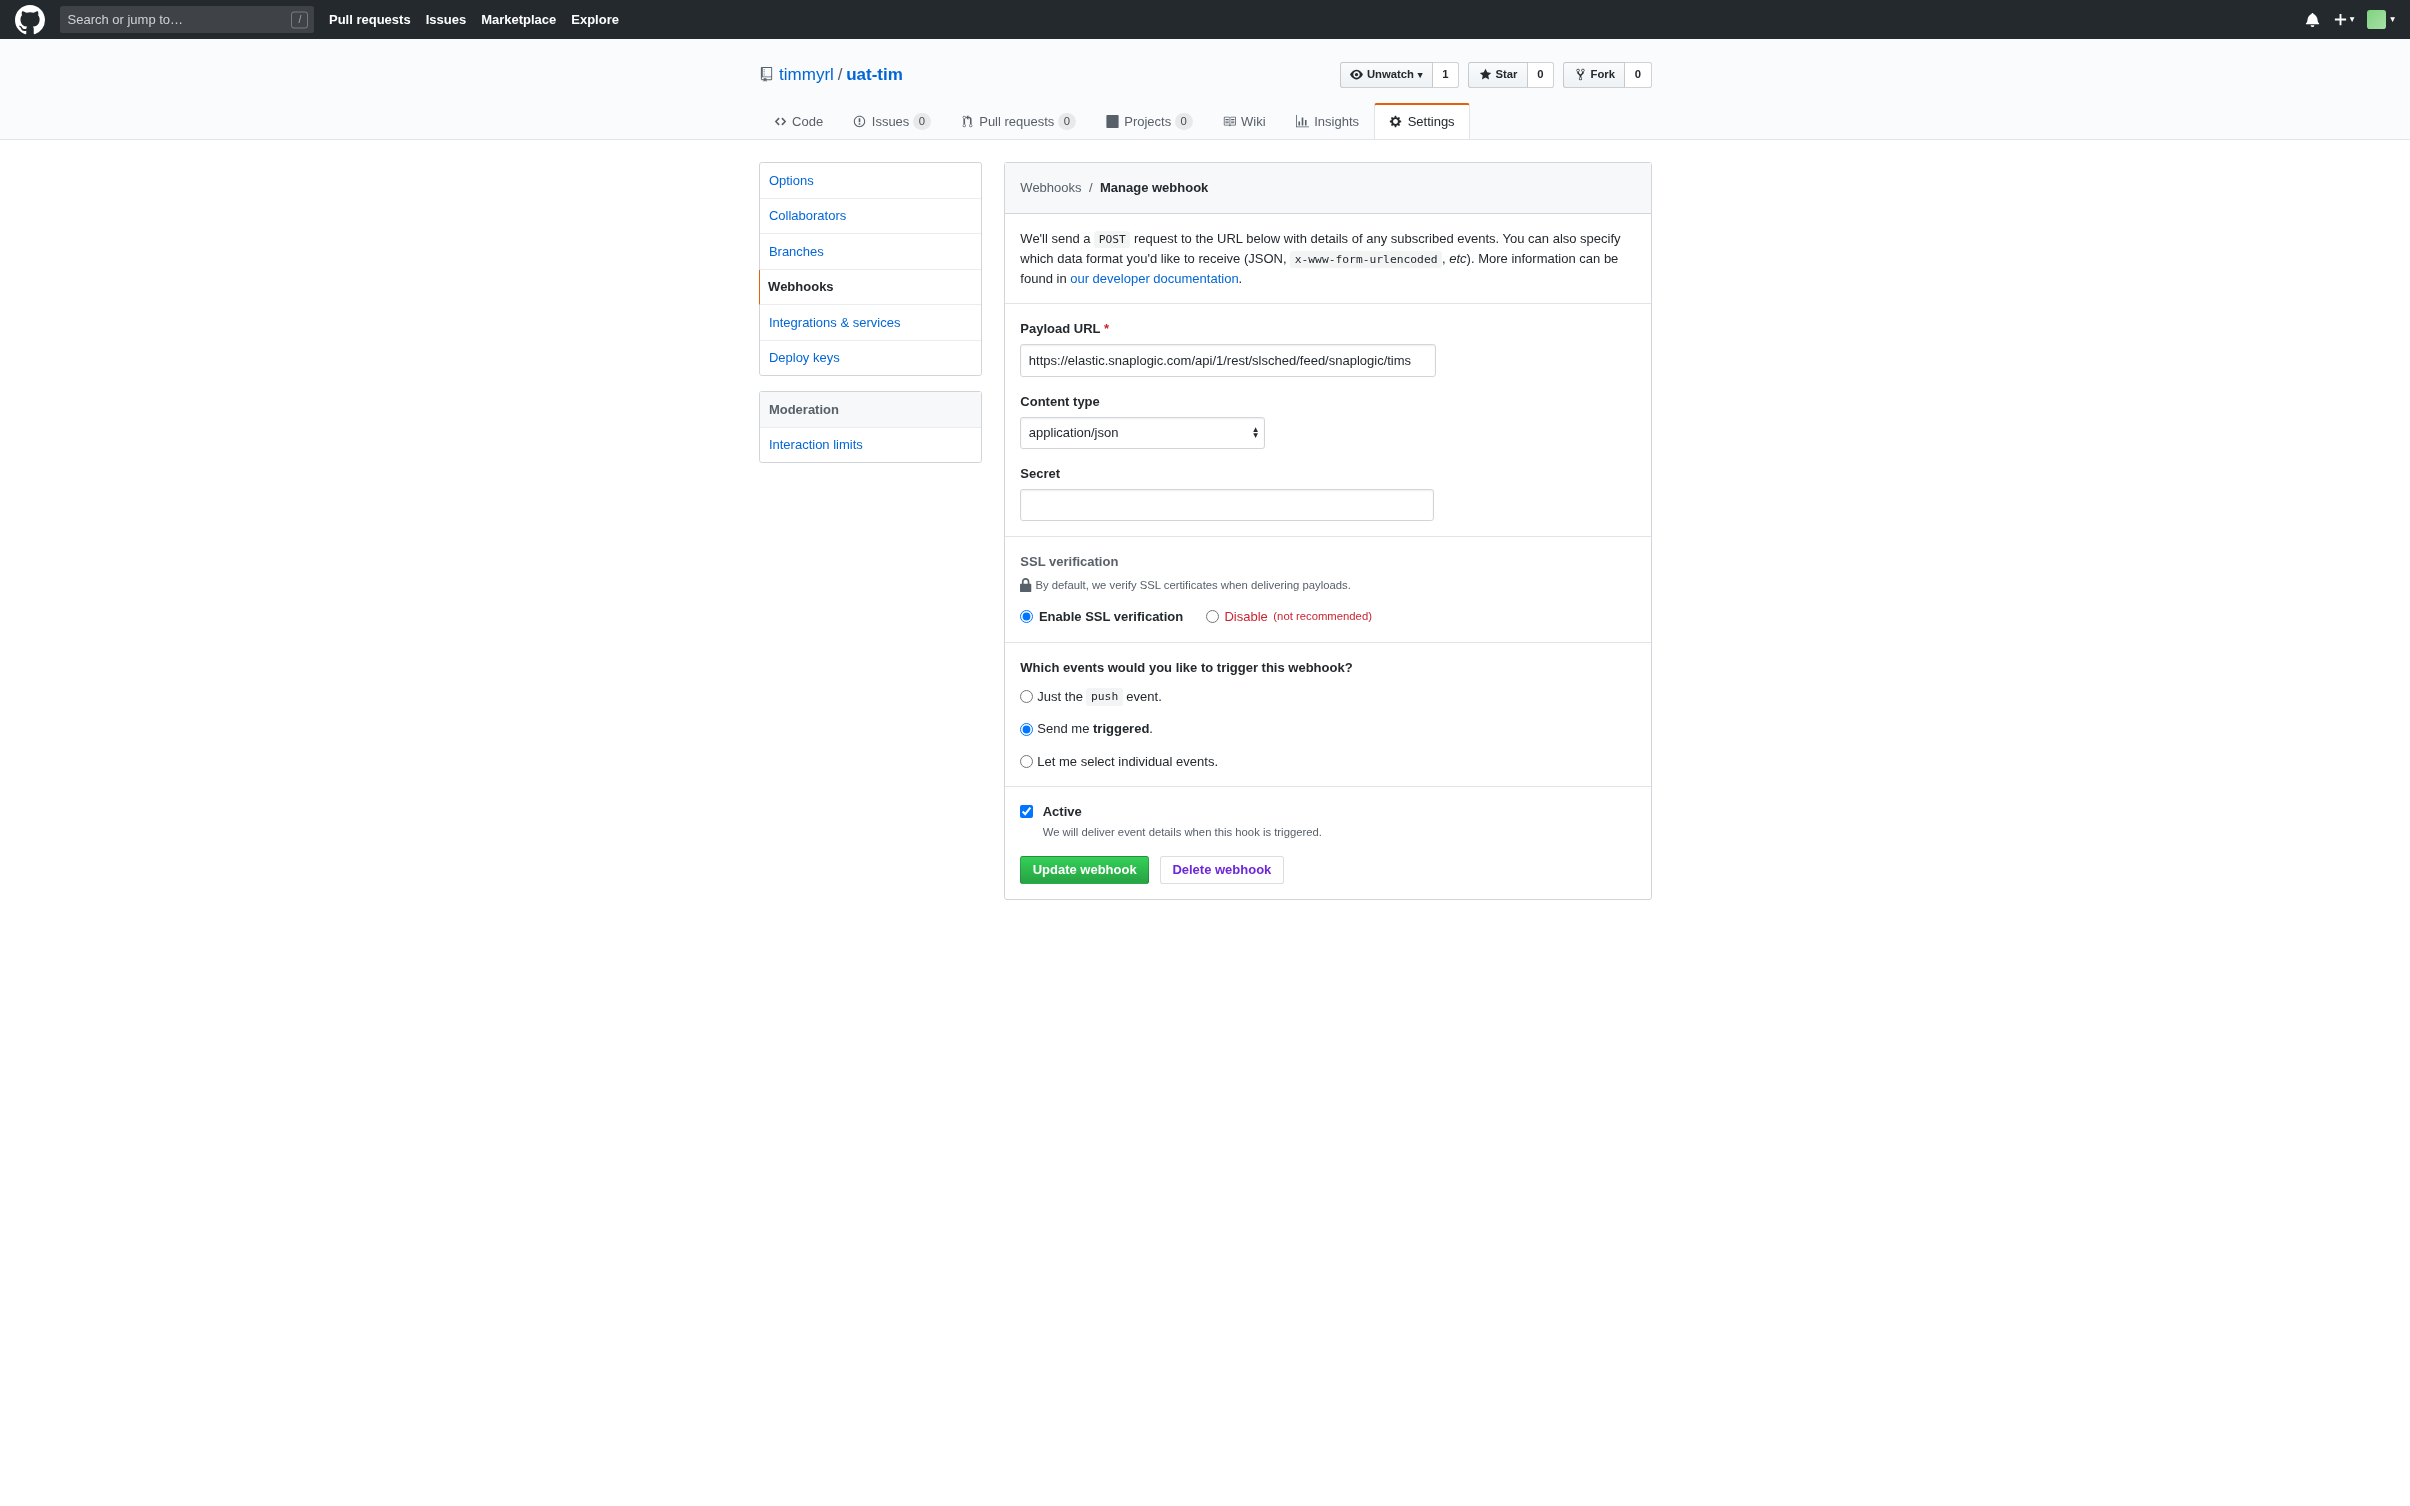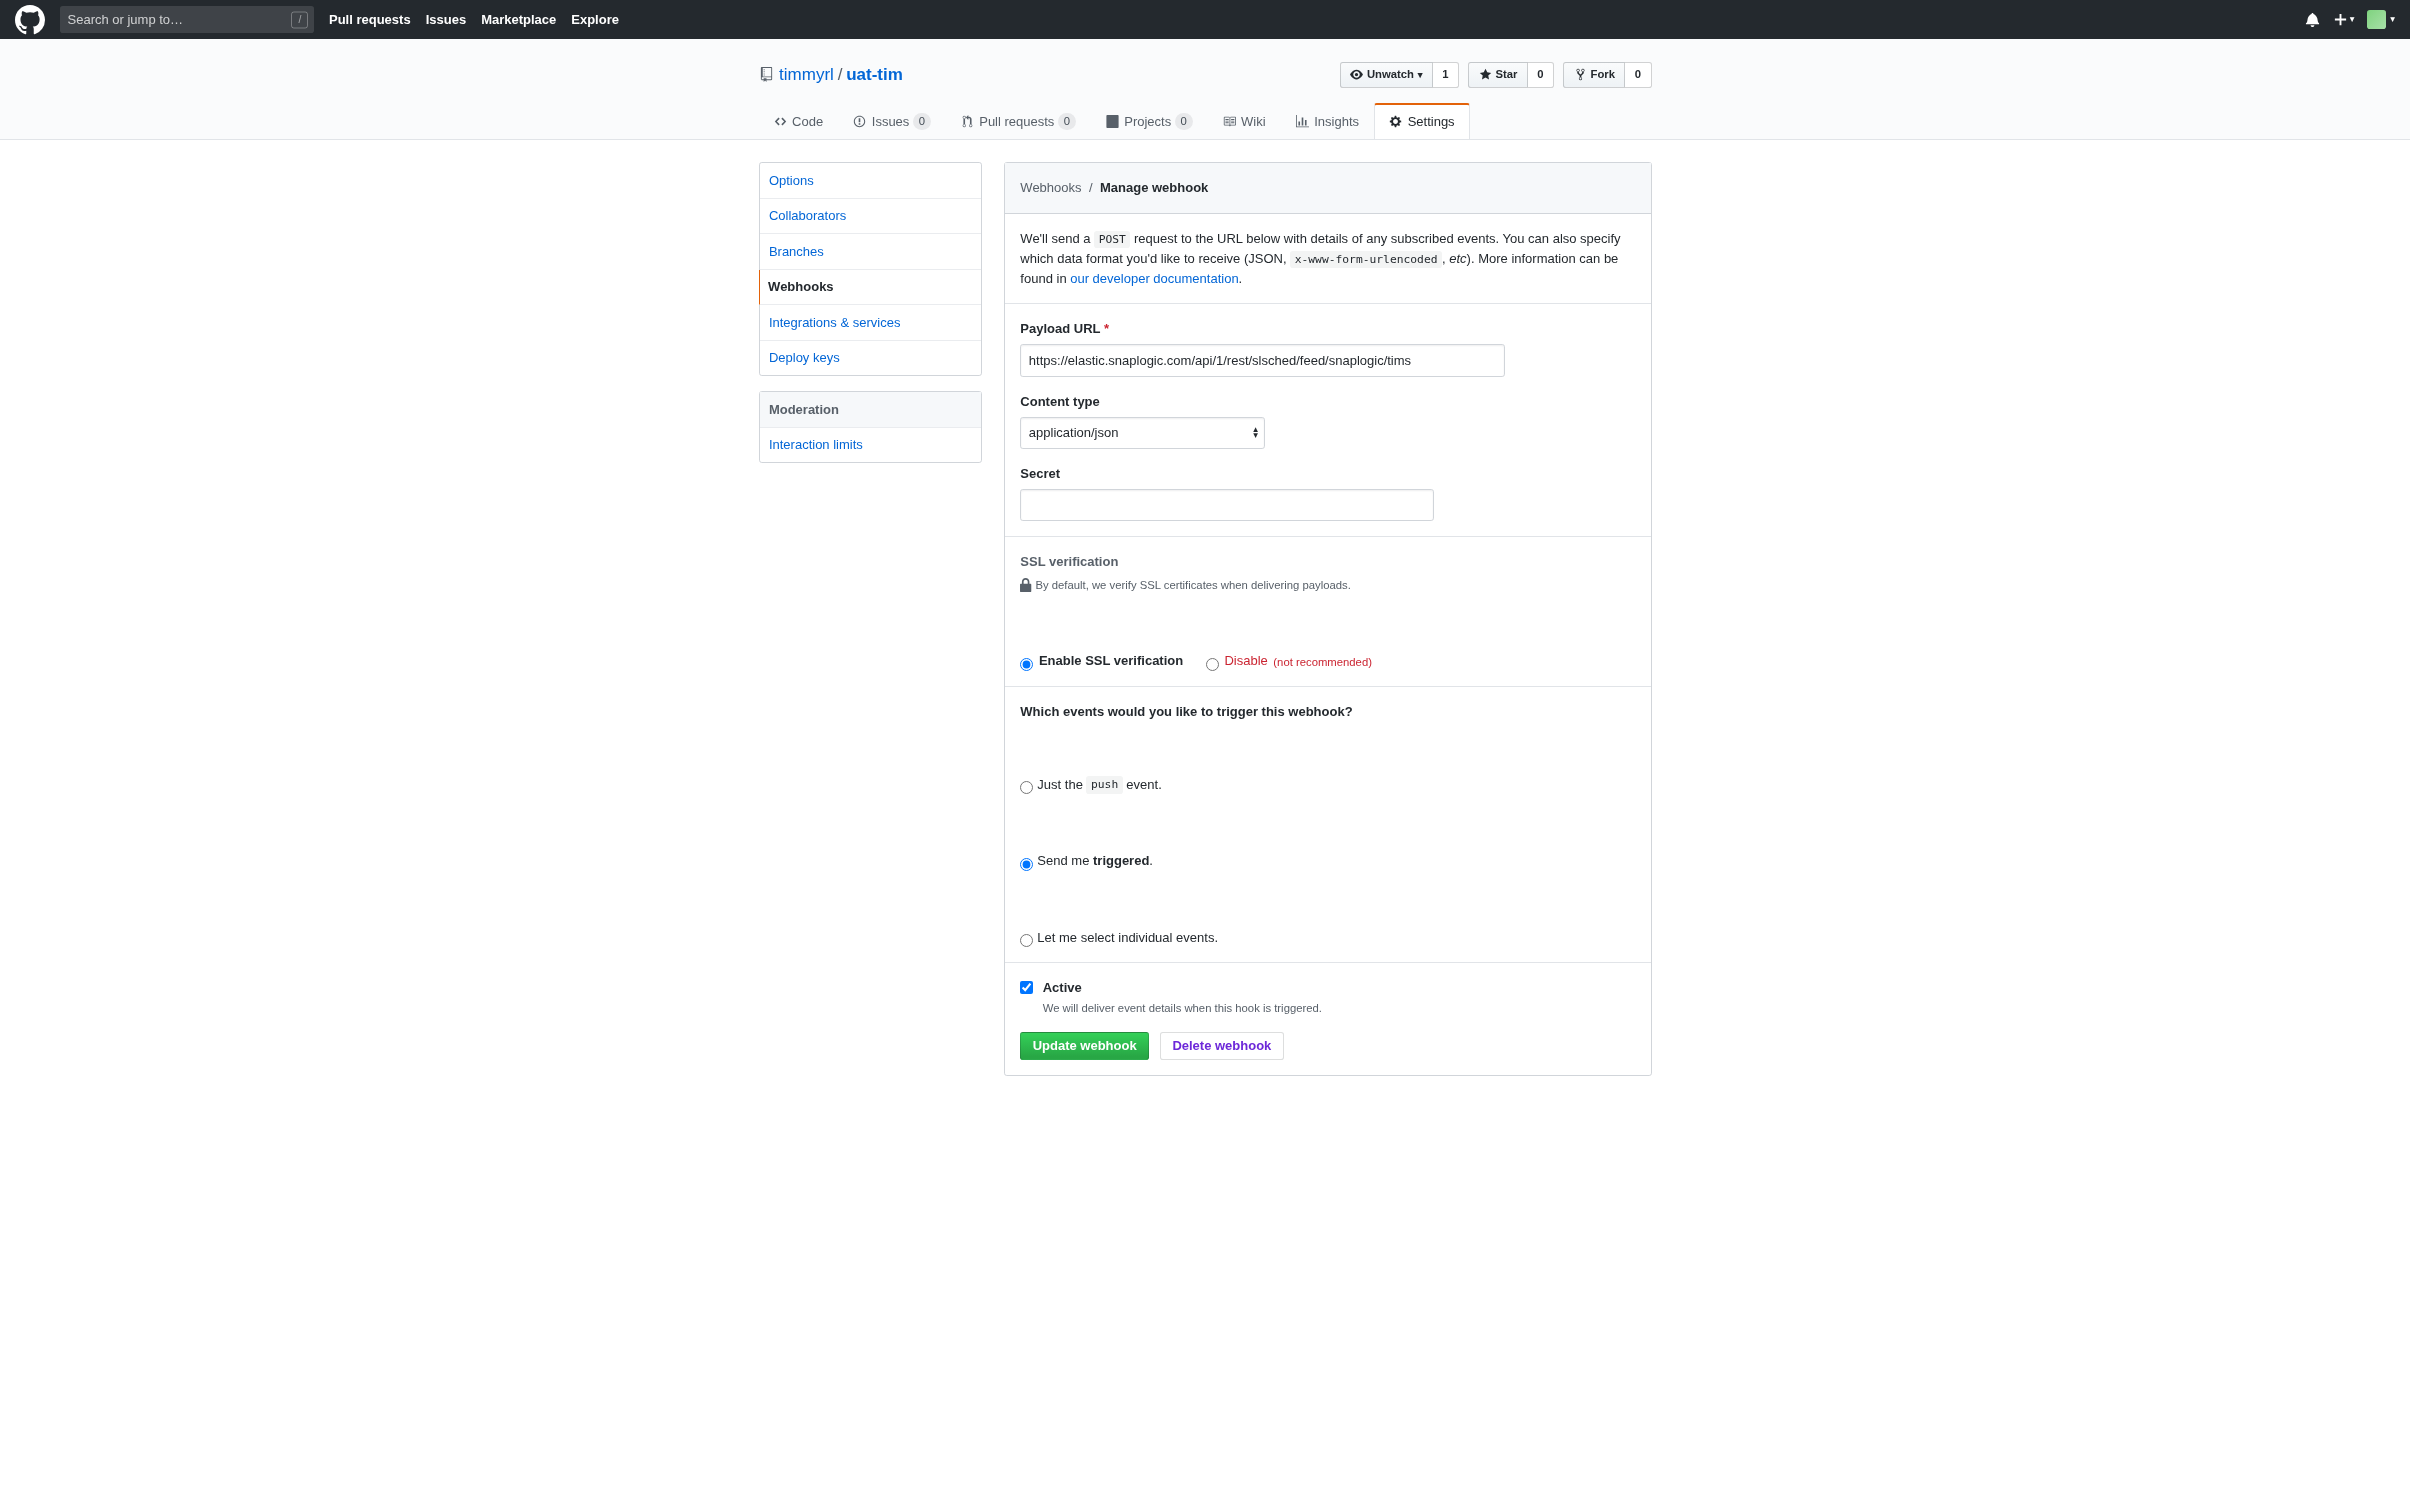--- a/index.html
+++ b/index.html
@@ -272,21 +272,21 @@
   color: #24292e;
   pointer-events: none;
   display: flex; flex-direction: column; line-height: 6.6px;
 }
 
 .subtle { color: #586069; font-size: 11.3px; }
 .lock-row { display: flex; align-items: center; gap: 3.8px; margin-top: 5.6px; }
 .lock-row svg { width: 11.3px; height: 15px; fill: #586069; }
 
 .radio-row { display: flex; gap: 22.6px; margin-top: 13px; }
-.radio-item { display: flex; align-items: flex-end; gap: 5.6px; font-size: 13px; margin-top: 44px; }
+.radio-item { display: flex; align-items: center; gap: 5.6px; font-size: 13px; }
 .radio-item input { cursor: pointer; }
 .radio-item .lbl-strong { font-weight: 600; }
 .radio-item .danger { color: #cb2431; }
 .radio-item .danger-sub { color: #cb2431; font-size: 11.3px; }
 
 .events-list { display: flex; flex-direction: column; gap: 13px; margin-top: 9.4px; }
 .events-list .radio-item { gap: 4px; }
 
 .check-row { display: flex; align-items: flex-start; gap: 9.4px; }
 .check-label { font-weight: 600; }
@@ -474,21 +474,21 @@
 
       <div class="box-body">
         <p>
           <span>We'll send a </span><code>POST</code><span> request to the URL below with details of any subscribed events. You can also specify which data format you'd like to receive (JSON, </span><code>x-www-form-urlencoded</code><span>, </span><em>etc</em><span>). More information can be found in </span><a>our developer documentation</a><span>.</span>
         </p>
       </div>
 
       <div class="box-body">
         <div class="form-group">
           <label class="form-label"><span>Payload URL</span> <span class="req">*</span></label>
-          <input type="text" class="form-control" style="width: 485px;" value="https://elastic.snaplogic.com/api/1/rest/slsched/feed/snaplogic/tims">
+          <input type="text" class="form-control" style="width: 416px;" value="https://elastic.snaplogic.com/api/1/rest/slsched/feed/snaplogic/tims">
         </div>
         <div class="form-group">
           <label class="form-label">Content type</label>
           <div class="select-wrap">
             <select class="form-control">
               <option>application/json</option>
             </select>
             <span class="select-caret">
                 <span>▴</span>
                 <span>▾</span>

